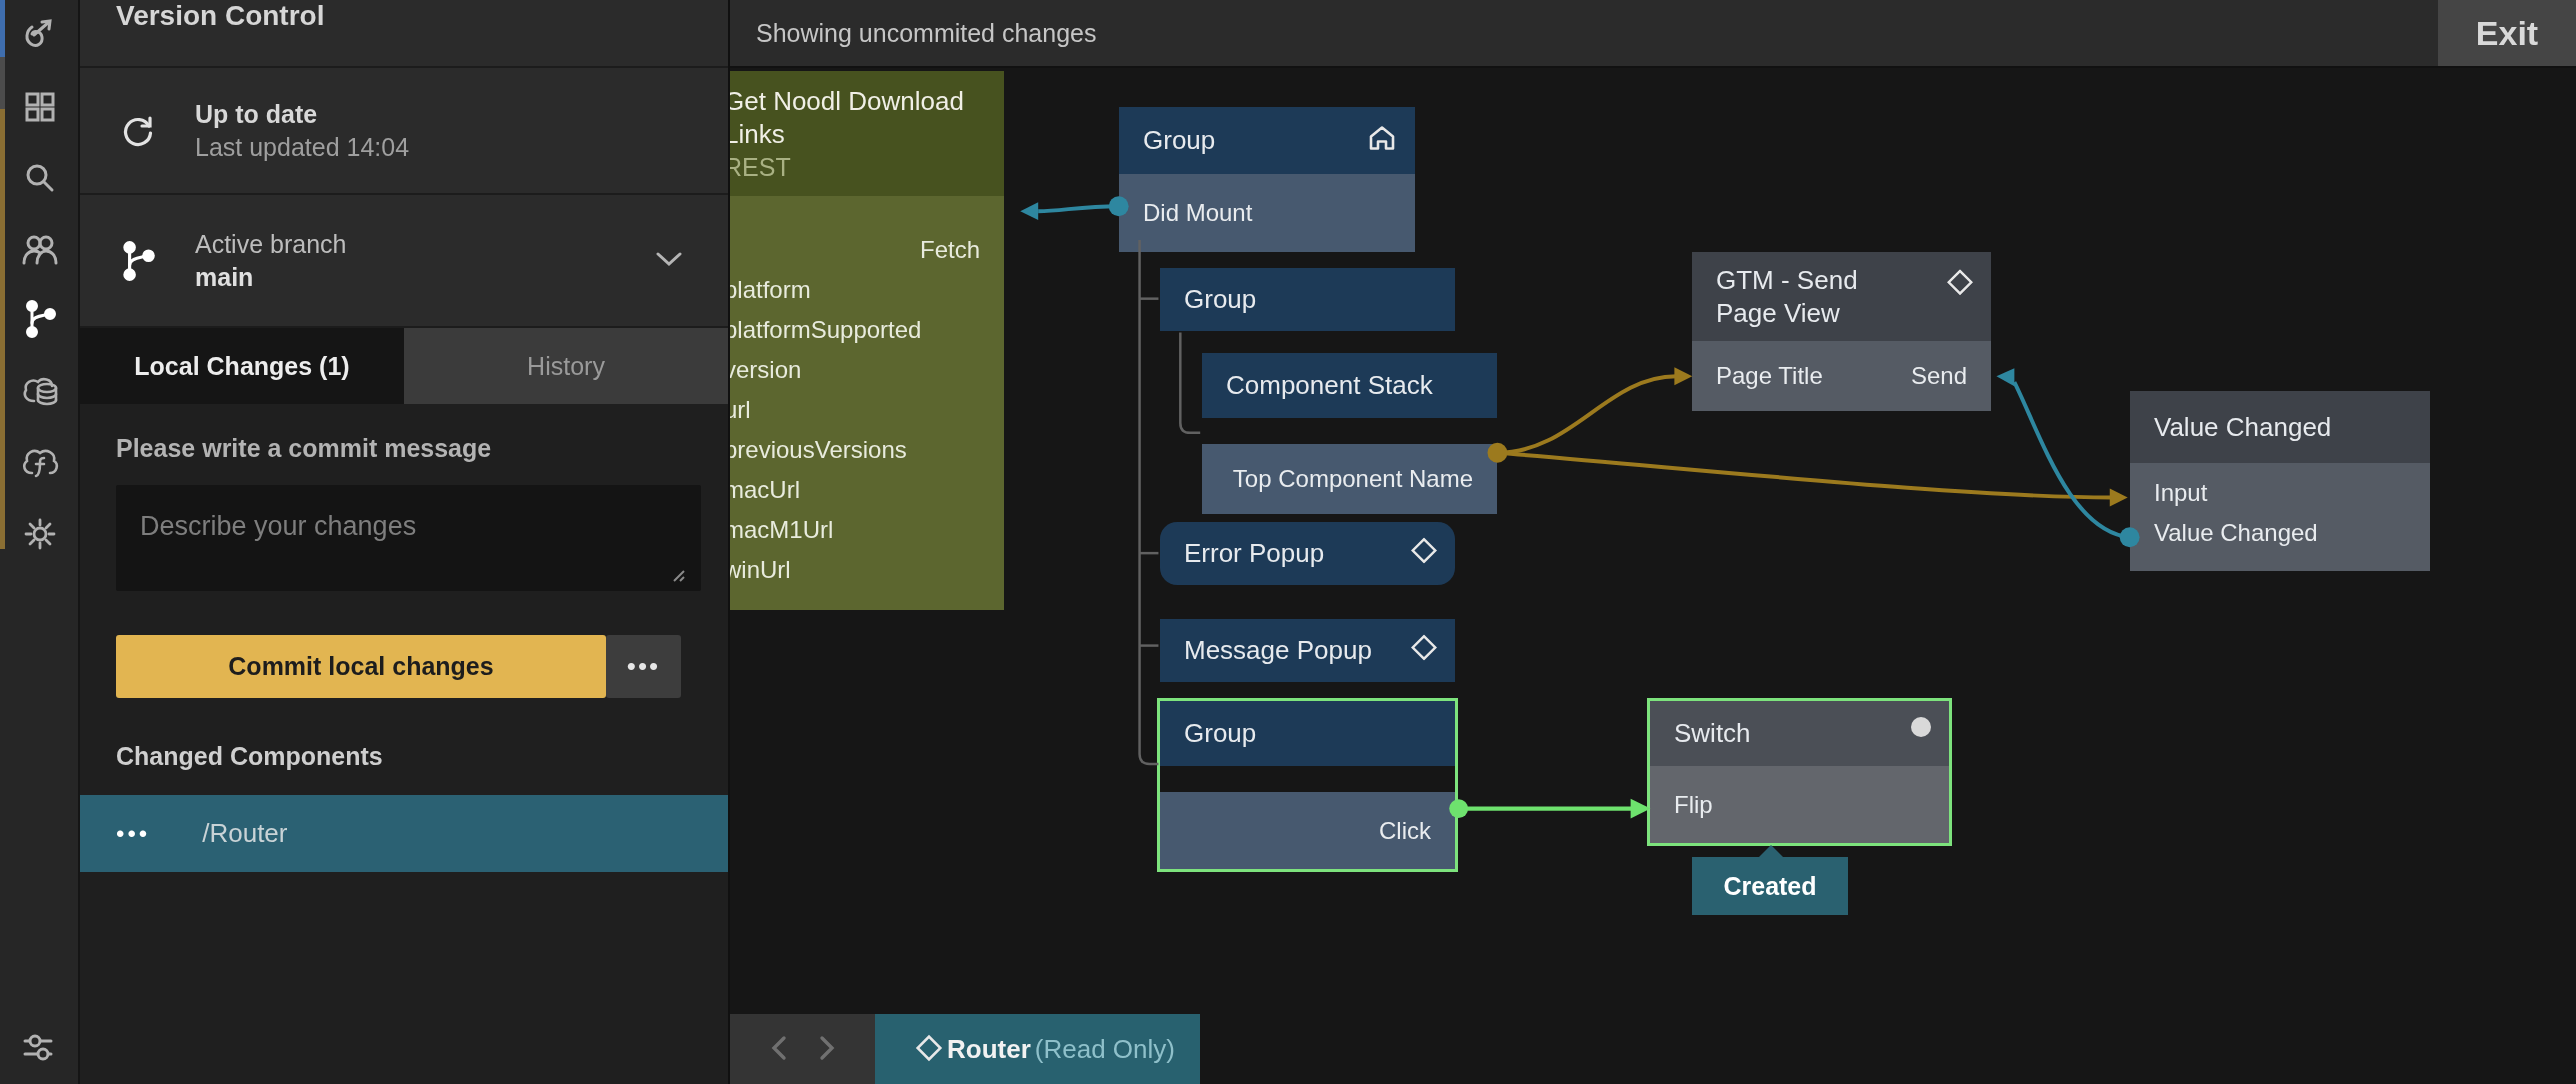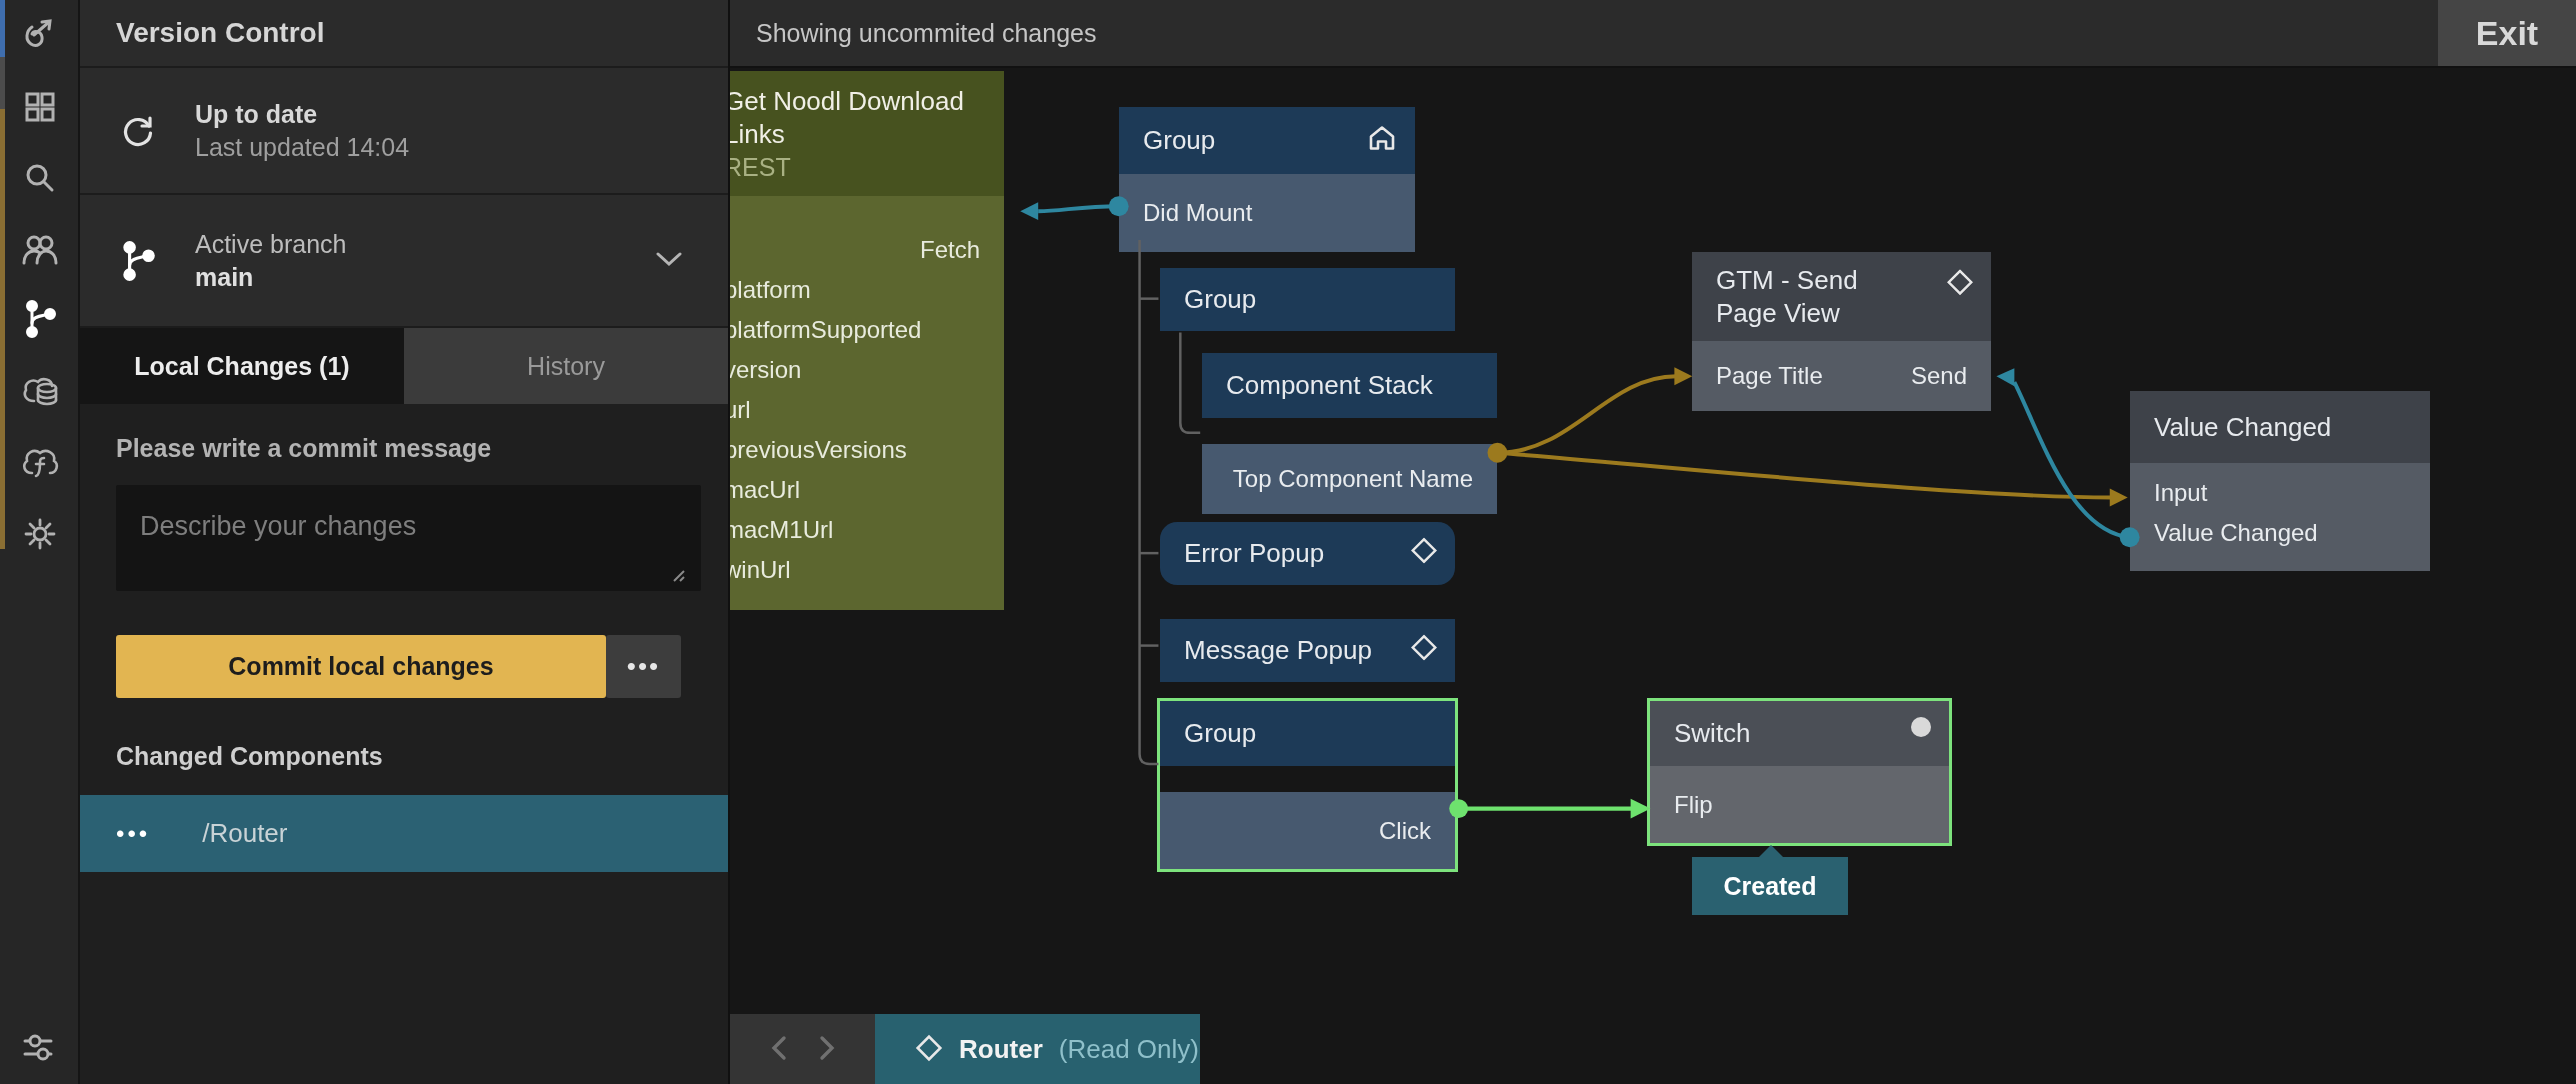--- a/index.html
+++ b/index.html
@@ -8,21 +8,21 @@
 
   
   .iconbar { position:absolute; left:0; top:0; width:80px; height:1085px; background:#262626; border-right:2px solid #151515; z-index:40; }
   .accent { position:absolute; left:0; top:0; width:5px; }
   .ibtn { position:absolute; left:0; width:80px; height:56px; display:flex; align-items:center; justify-content:center; color:#b2b2b2; }
   .ibtn svg { display:block; }
   .ibtn.active { color:#ffffff; }
 
   
   .panel { position:absolute; left:80px; top:0; width:650px; height:1085px; background:#2b2b2b; border-right:2px solid #101010; z-index:30; color:#cfcfcf; }
-  .p-header { height:68px; display:flex; align-items:center; padding:0 36px; border-bottom:2px solid #1c1c1c; }
+  .p-header { height:68px; display:flex; align-items:flex-start; padding:0 36px; border-bottom:2px solid #1c1c1c; }
   .p-header .t { font-size:28px; font-weight:bold; color:#d6d6d6; }
   .p-row { display:flex; align-items:center; border-bottom:2px solid #1c1c1c; }
   .p-sync { height:127px; }
   .p-branch { height:133px; position:relative; }
   .p-row .ric { width:115px; display:flex; justify-content:center; color:#e3e3e3; flex:0 0 115px; }
   .p-row .txt { font-size:25px; line-height:1.32; }
   .p-sync .l1 { font-weight:bold; color:#d8d8d8; }
   .p-sync .l2 { color:#9f9f9f; }
   .p-branch .l1 { color:#bdbdbd; }
   .p-branch .l2 { font-weight:bold; color:#e0e0e0; }
@@ -72,21 +72,21 @@
   .restn .hd .st { font-size:25px; color:#a9b183; margin-top:3px; }
   .restn .prow { height:40px; color:#e8ebdd; }
   .r-right { justify-content:flex-end;margin-top:26px; }
   .created { position:absolute; z-index:5; background:#2a6170; display:flex; align-items:center; justify-content:center; font-size:25px; font-weight:bold; color:#ffffff; }
   .created .tri { position:absolute; top:-12px; left:66px; width:0; height:0; border-left:13px solid transparent; border-right:13px solid transparent; border-bottom:13px solid #2a6170; }
   .whitedot { position:absolute; right:18px; top:16px; width:20px; height:20px; border-radius:50%; background:#d9d9d9; }
 
   
   .bbar { position:absolute; left:0; bottom:0; height:71px; display:flex; z-index:8; }
   .bnav { width:145px; background:#343434; display:flex; align-items:center; justify-content:center; gap:26px; color:#707070; }
-  .btab { width:325px; background:#28616f; display:flex; align-items:center; padding:0 0 0 40px; gap:16px; }
+  .btab { width:325px; background:#28616f; display:flex; align-items:center; padding:0 0 0 40px; gap:4px; }
   .btab .dmi { color:#e8e8e8; }
   .btab .tt { color:#f2f2f2; font-size:26px; font-weight:bold; }
   .btab .ro { color:#8fc0ca; font-size:26px; }
 </style>
 </head>
 <body>
 
 <div class="app">
 
   <nav class="iconbar">

